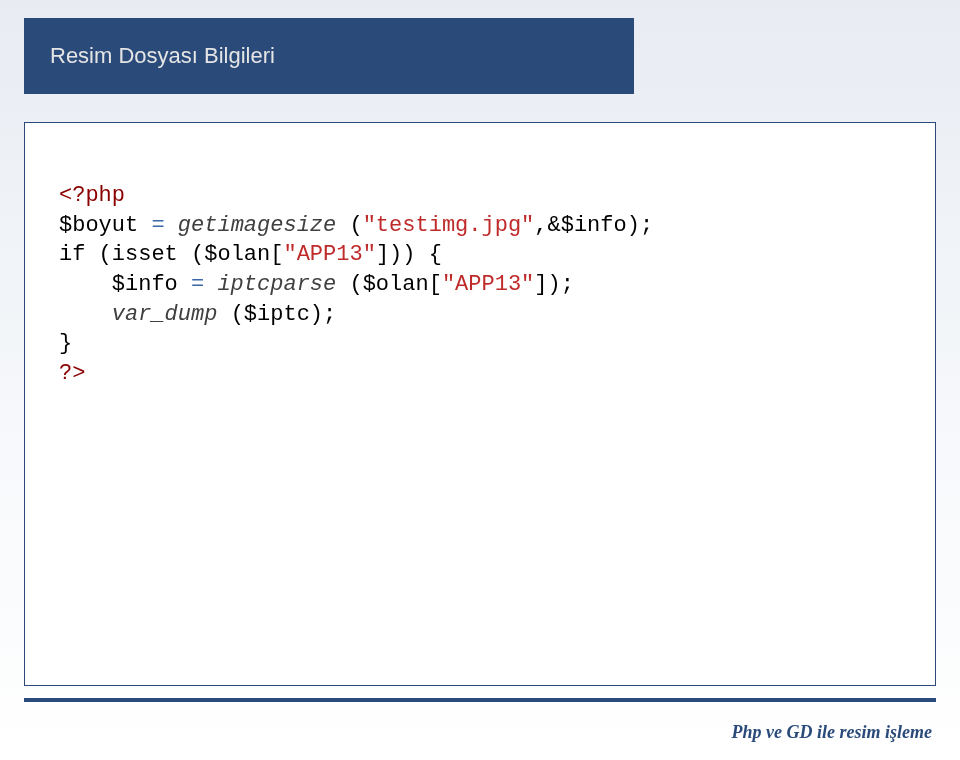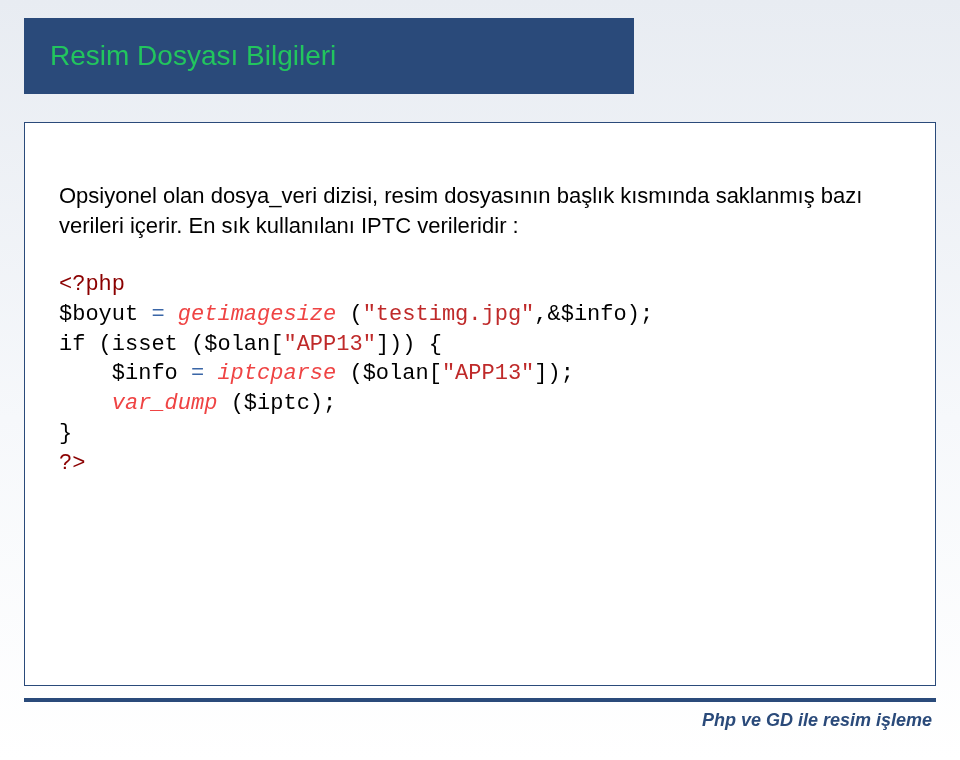--- a/index.html
+++ b/index.html
@@ -15,22 +15,22 @@
     left: 24px;
     top: 18px;
     width: 610px;
     height: 76px;
     background: #2a4a7a;
     display: flex;
     align-items: center;
     padding-left: 26px;
   }
   .title-bar span {
-    color: #22c55e;
-    font-size: 28px;
+    color: #e5e5e5;
+    font-size: 22px;
     font-weight: 400;
   }
   .content-box {
     position: absolute;
     left: 24px;
     top: 122px;
     width: 912px;
     height: 564px;
     background: #ffffff;
     border: 1px solid #2a4a7a;
@@ -44,21 +44,21 @@
   }
   .code {
     font-family: "Courier New", Courier, monospace;
     font-size: 22px;
     line-height: 1.35;
     white-space: pre;
     color: #000000;
   }
   .c-tag   { color: #8b0000; margin-top: 39px; }
   .c-str   { color: #bf2a2a; }
-  .c-fn    { color: #ef4444; font-style: italic; }
+  .c-fn    { color: #404040; font-style: italic; }
   .c-op    { color: #3a66a7; }
   .indent  { display: inline-block; width: 4ch; }
   .outro {
     color: #000000;
     font-size: 22px;
     line-height: 1.35;
     margin-top: 32px;
   }
   .footer-wrap {
     position: absolute;
@@ -68,39 +68,39 @@
     height: 36px;
   }
   .footer-rule {
     width: 100%;
     height: 4px;
     background: #2a4a7a;
   }
   .footer-text {
     position: absolute;
     right: 4px;
-    top: 12px;
+    top: 24px;
     color: #2a4a7a;
     font-size: 18px;
     font-style: italic;
     font-weight: 700;
+    font-family: Liberation Serif, serif;
   }
 </style>
 </head>
 <body>
 
 <div class="slide">
 
   <div class="title-bar">
     <span>Resim Dosyası Bilgileri</span>
   </div>
 
   <div class="content-box">
 
-    <p class="intro">Opsiyonel olan dosya_veri dizisi, resim dosyasının başlık kısmında saklanmış bazı verileri içerir. En sık kullanılanı IPTC verileridir :</p>
 
     <div class="code"><span class="c-tag">&lt;?php</span>
 <span>$boyut </span><span class="c-op">= </span><span class="c-fn">getimagesize </span><span>(</span><span class="c-str">"testimg.jpg"</span><span>,&amp;$info);</span>
 <span>if </span><span>(isset ($olan[</span><span class="c-str">"APP13"</span><span>])) {</span>
 <span class="indent"></span><span>$info </span><span class="c-op">= </span><span class="c-fn">iptcparse </span><span>($olan[</span><span class="c-str">"APP13"</span><span>]);</span>
 <span class="indent"></span><span class="c-fn">var_dump </span><span>($iptc);</span>
 <span>}</span>
 <span class="c-tag">?&gt;</span></div>
 
 

